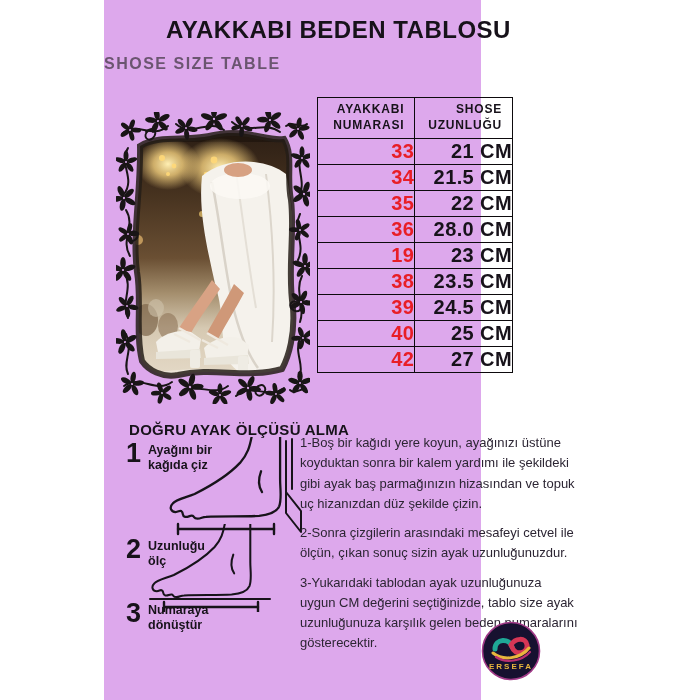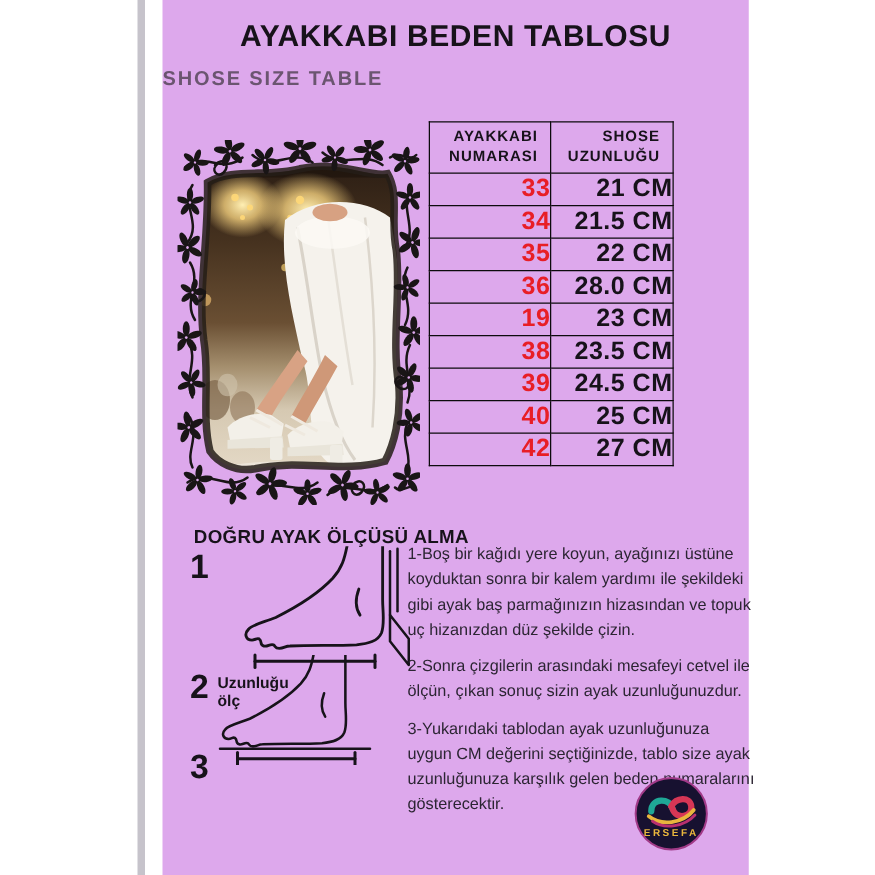--- a/index.html
+++ b/index.html
@@ -4,21 +4,21 @@
 <style>
   :root{
     --flyer-bg:#dda8ec; --edge-strip:#c6c3cb; --ink:#17121a; --subtitle:#6b5570;
     --body-text:#2c2533; --size-red:#e81e26; --frame-black:#191516;
     --logo-bg:#171130; --logo-ring:#a13a88; --logo-gold:#e9b63d;
   }
   *{margin:0;padding:0;box-sizing:border-box;}
   body{background:#fff;font-family:"Liberation Sans",sans-serif;}
   .canvas{position:relative;width:700px;height:700px;background:#fff;overflow:hidden;}
   .edge-strip{position:absolute;left:110px;top:0;width:6px;height:700px;background:var(--edge-strip);}
-  .flyer{position:absolute;left:130px;top:0;width:469px;height:700px;background:var(--flyer-bg);}
+  .flyer{position:absolute;left:104px;top:0;width:377px;height:700px;background:var(--flyer-bg);}
   .title{position:absolute;top:16px;left:0;width:469px;text-align:center;
          font-size:24px;font-weight:bold;letter-spacing:.5px;color:var(--ink);}
   .subtitle{position:absolute;top:55px;left:0;width:469px;text-align:left;
          font-size:16px;font-weight:bold;letter-spacing:1.5px;color:var(--subtitle);}
   .photo-wrap{position:absolute;left:12px;top:112px;width:194px;height:292px;}
   .size-table{position:absolute;left:213px;top:97px;width:196px;border-collapse:collapse;
          color:var(--ink);}
   .size-table th,.size-table td{border:1.6px solid #0d0a0d;text-align:right;vertical-align:middle;}
   .size-table th{height:41px;font-size:12px;font-weight:bold;letter-spacing:.8px;line-height:1.3;
          padding:2px 10px;width:98px;}
@@ -246,20 +246,21 @@
         <td class="num">42</td>
         <td class="len">27 CM</td>
       </tr>
     </tbody>
     </table>
 
     <div class="guide-heading">DOĞRU AYAK ÖLÇÜSÜ ALMA</div>
 
     <div class="step step-1">
       <div class="n">1</div>
+      <div class="lbl">Ayağını bir kağıda çiz</div>
     </div>
     <svg class="foot-svg foot-1" width="142" height="100" viewBox="0 0 142 100">
       <use href="#foot-shape" transform="translate(6,0) scale(0.95)"></use>
       <g fill="none" stroke="#17131a" stroke-width="2" stroke-linecap="round" stroke-linejoin="round">
         <path d="M124,4 L124,55"></path>
           <path d="M130,2 L130,52"></path>
         <path d="M124,55 L139,74 L139,95 L124,76 Z"></path>
       </g>
       <g stroke="#17131a" stroke-width="2.4" stroke-linecap="round">
         <path d="M16,92 L112,92"></path>
@@ -277,20 +278,21 @@
       <path d="M2,75 L122,75" stroke="#17131a" stroke-width="2" stroke-linecap="round"></path>
       <g stroke="#17131a" stroke-width="2.4" stroke-linecap="round">
         <path d="M16,83 L110,83"></path>
           <path d="M16,78 L16,88"></path>
           <path d="M110,78 L110,88"></path>
       </g>
     </svg>
 
     <div class="step step-3">
       <div class="n">3</div>
+      <div class="lbl">Numaraya dönüştür</div>
     </div>
 
     <div class="instructions">
       <p>1-Boş bir kağıdı yere koyun, ayağınızı üstüne koyduktan sonra bir kalem yardımı ile şekildeki gibi ayak baş parmağınızın hizasından ve topuk uç hizanızdan düz şekilde çizin.</p>
       <p>2-Sonra çizgilerin arasındaki mesafeyi cetvel ile ölçün, çıkan sonuç sizin ayak uzunluğunuzdur.</p>
       <p>3-Yukarıdaki tablodan ayak uzunluğunuza uygun CM değerini seçtiğinizde, tablo size ayak uzunluğunuza karşılık gelen beden numaralarını gösterecektir.</p>
     </div>
 
     <div class="logo">
       <svg width="60" height="60" viewBox="0 0 60 60">

